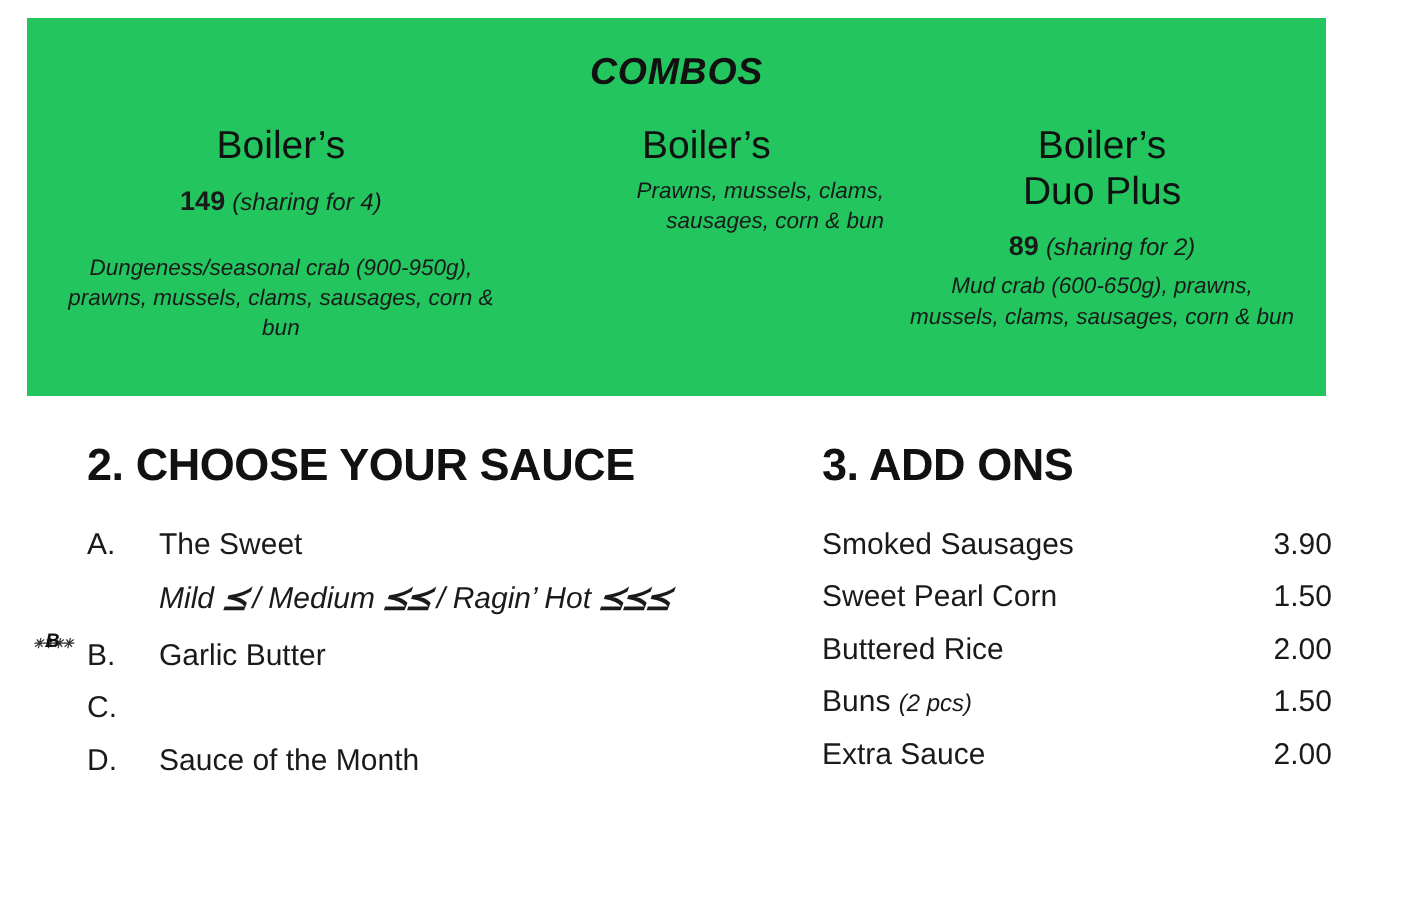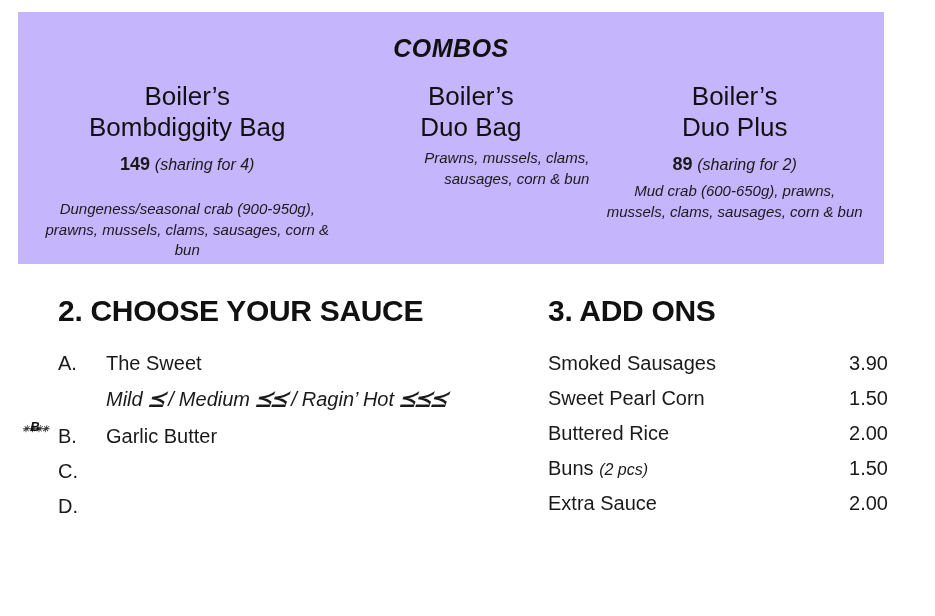--- a/index.html
+++ b/index.html
@@ -16,21 +16,21 @@
     overflow: hidden;
   }
 
   
   .combos-panel {
     position: absolute;
     left: 18px;
     top: 12px;
     width: 866px;
     height: 252px;
-    background: #c4b5fd;
+    background: #22c55e;
   }
   .combos-title {
     text-align: center;
     font-weight: bold;
     font-style: italic;
     font-size: 25px;
     letter-spacing: 0.5px;
     margin-top: 22px;
     color: #111;
   }
@@ -189,33 +189,31 @@
 <body>
 
 <div class="combos-panel">
   <div class="combos-title">COMBOS</div>
 
   <div class="combos-row">
 
     <div class="combo combo-1">
       <div class="combo-name">
         <div>Boiler’s</div>
-        <div>Bombdiggity Bag</div>
       </div>
       <div class="combo-price-line">
         <span class="combo-price">149</span>
         <span class="combo-serves">(sharing for 4)</span>
       </div>
       <div class="combo-desc">Dungeness/seasonal crab (900-950g), prawns, mussels, clams, sausages, corn &amp; bun</div>
     </div>
 
     <div class="combo combo-2">
       <div class="combo-name">
         <div>Boiler’s</div>
-        <div>Duo Bag</div>
       </div>
       <div class="combo-desc">Prawns, mussels, clams, sausages, corn &amp; bun</div>
     </div>
 
     <div class="combo combo-3">
       <div class="combo-name">
         <div>Boiler’s</div>
         <div>Duo Plus</div>
       </div>
       <div class="combo-price-line">
@@ -260,20 +258,21 @@
         <span class="sauce-letter">B.</span>
         <span class="sauce-label">Garlic Butter</span>
       </div>
 
       <div class="sauce-row">
         <span class="sauce-letter">C.</span>
       </div>
 
       <div class="sauce-row">
         <span class="sauce-letter">D.</span>
+        <span class="sauce-label">Sauce of the Month</span>
       </div>
 
     </div>
   </div>
 
   <div class="addons-section">
     <div class="section-title">3. ADD ONS</div>
 
     <div class="addons-list">
 

